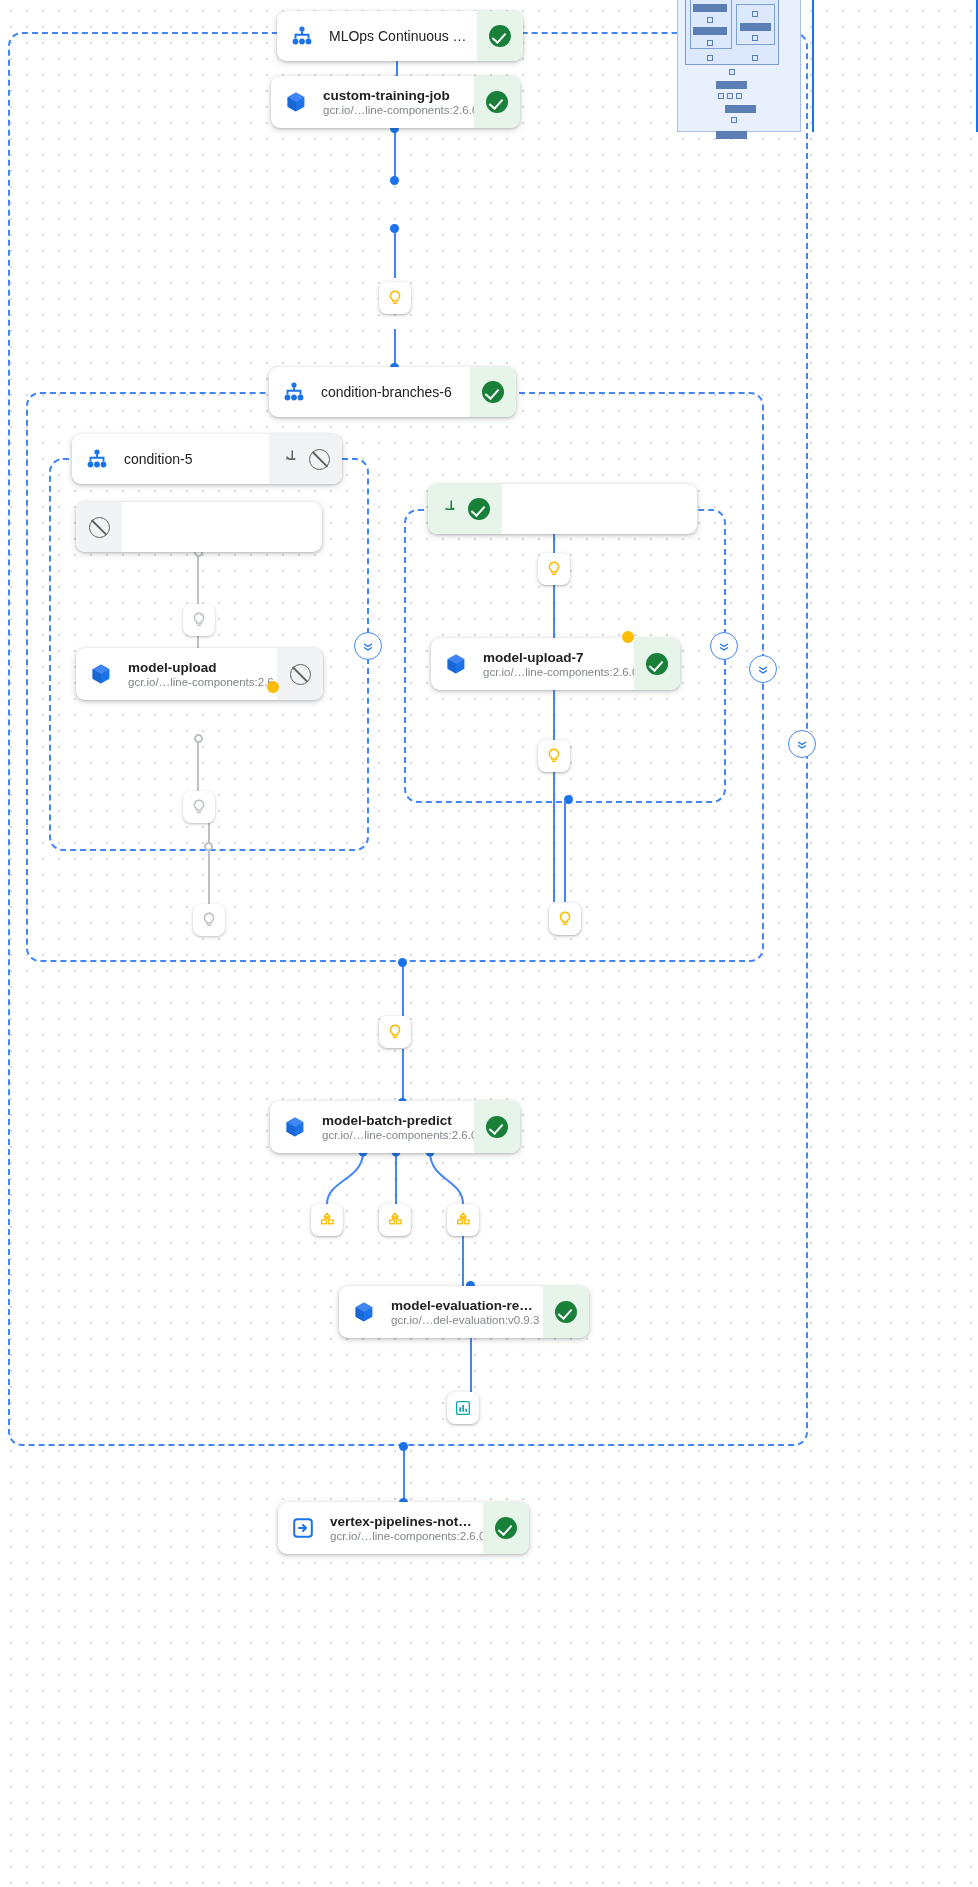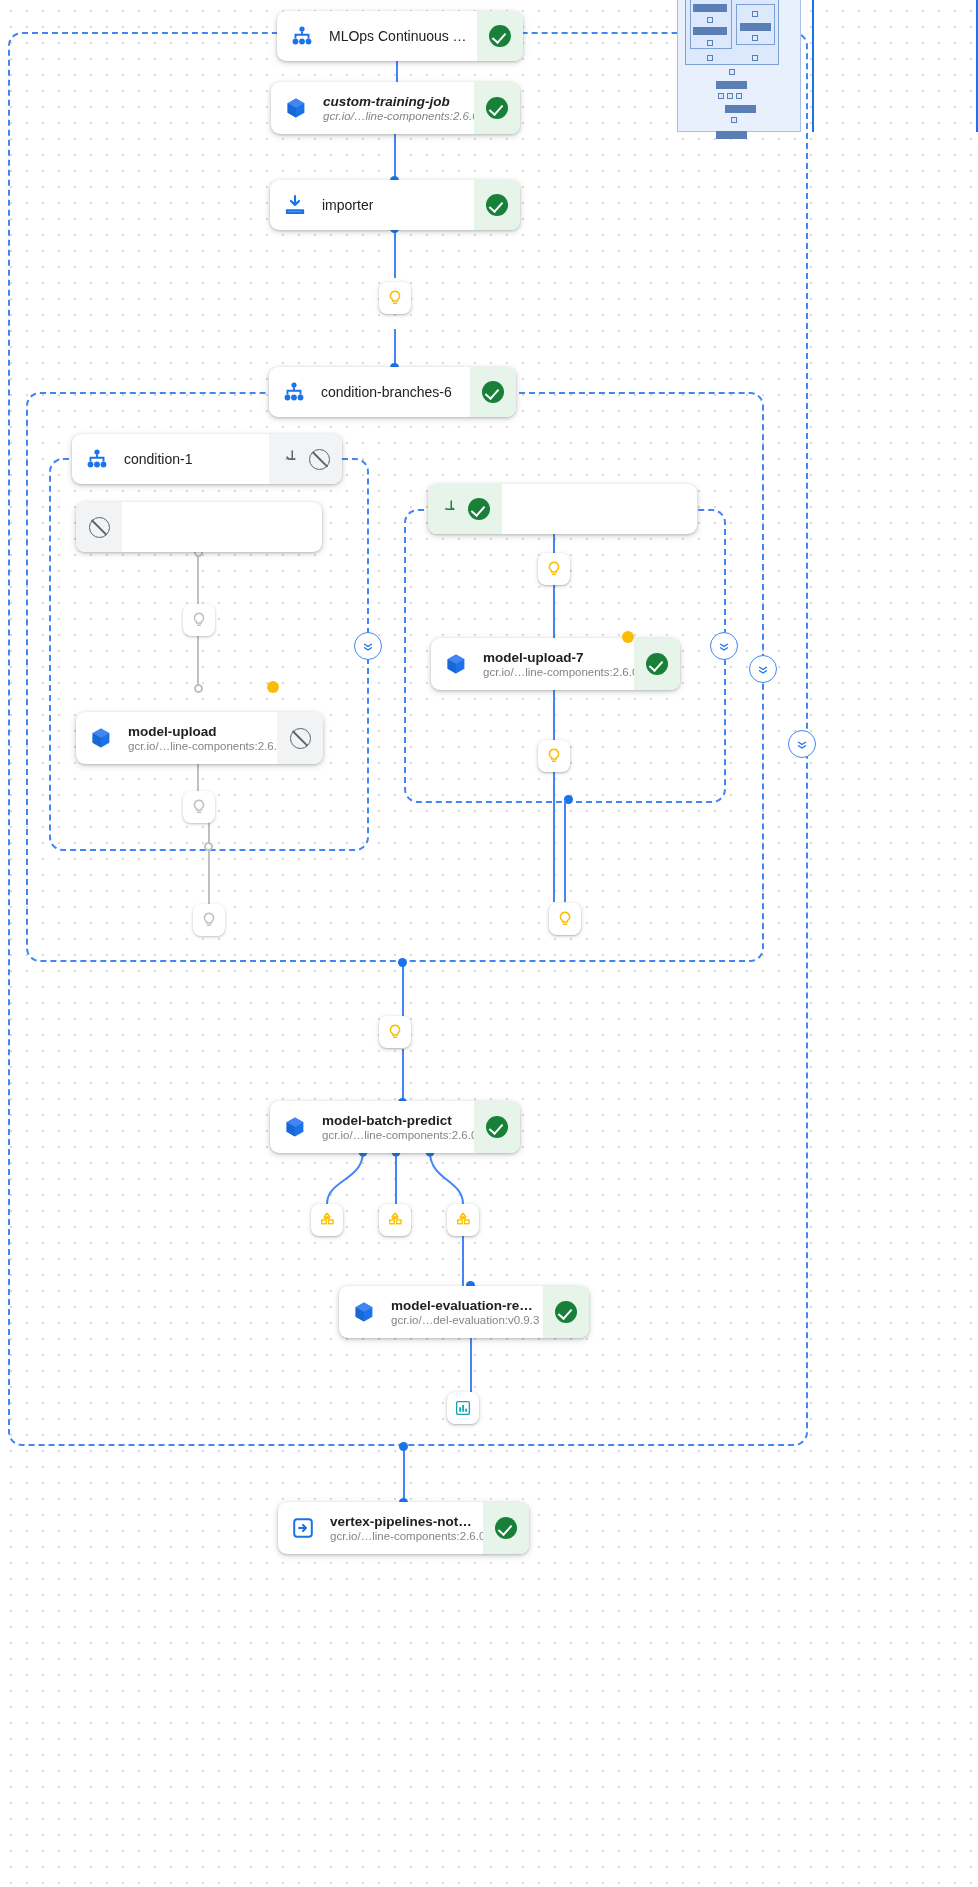--- a/index.html
+++ b/index.html
@@ -350,56 +350,39 @@
       </span>
       <div class="ntext">
         <div class="ntitle reg">MLOps Continuous Traini…</div>
       </div>
     </div>
     <div class="nstatus ok">
       <span class="check"></span>
     </div>
   </div>
 
-  <div class="node tall" style="left:271px; top:82px; width:249px;font-style:italic;">
+  <div class="node tall" style="left:271px; top:76px; width:249px;">
     <div class="nbody">
       <span class="nicon">
         <svg width="24" height="24" viewBox="0 0 24 24">
           <path d="M12 2.6l8.4 4.7v9.4L12 21.4 3.6 16.7V7.3z" fill="#1a73e8"></path>
           <path d="M12 2.6l8.4 4.7L12 12 3.6 7.3z" fill="#4285f4"></path>
           <path d="M12 12v9.4L3.6 16.7V7.3z" fill="#1967d2"></path>
         </svg>
       </span>
       <div class="ntext">
         <div class="ntitle">custom-training-job</div>
         <div class="nsub">gcr.io/…line-components:2.6.0</div>
       </div>
     </div>
     <div class="nstatus ok">
       <span class="check"></span>
     </div>
   </div>
 
-  <div class="node" style="left:270px; top:180px; width:250px;">
-    <div class="nbody">
-      <span class="nicon">
-        <svg width="24" height="24" viewBox="0 0 24 24">
-          <path d="M12 3v9m0 0l-4-4m4 4l4-4" stroke="#1a73e8" stroke-width="2.2" fill="none" stroke-linecap="round" stroke-linejoin="round"></path>
-          <path d="M4 17.5h16" stroke="#1a73e8" stroke-width="2.4" stroke-linecap="round"></path>
-          <path d="M4 17.5v2.5h16v-2.5" stroke="#1a73e8" stroke-width="2.2" fill="none"></path>
-        </svg>
-      </span>
-      <div class="ntext">
-        <div class="ntitle reg">importer</div>
-      </div>
-    </div>
-    <div class="nstatus ok">
-      <span class="check"></span>
-    </div>
-  </div>
 
   <div class="node" style="left:269px; top:367px; width:247px;">
     <div class="nbody">
       <span class="nicon">
         <svg width="24" height="24" viewBox="0 0 24 24">
           <circle cx="12" cy="5" r="2.6" fill="#1a73e8"></circle>
           <circle cx="5.5" cy="17.5" r="2.9" fill="#1a73e8"></circle>
           <circle cx="12" cy="17.5" r="2.9" fill="#1a73e8"></circle>
           <circle cx="18.5" cy="17.5" r="2.9" fill="#1a73e8"></circle>
           <path d="M12 7.3v3.5M5.5 14.6v-3.8h13v3.8" stroke="#1a73e8" stroke-width="1.9" fill="none"></path>
@@ -419,21 +402,21 @@
       <span class="nicon">
         <svg width="24" height="24" viewBox="0 0 24 24">
           <circle cx="12" cy="5" r="2.6" fill="#1a73e8"></circle>
           <circle cx="5.5" cy="17.5" r="2.9" fill="#1a73e8"></circle>
           <circle cx="12" cy="17.5" r="2.9" fill="#1a73e8"></circle>
           <circle cx="18.5" cy="17.5" r="2.9" fill="#1a73e8"></circle>
           <path d="M12 7.3v3.5M5.5 14.6v-3.8h13v3.8" stroke="#1a73e8" stroke-width="1.9" fill="none"></path>
         </svg>
       </span>
       <div class="ntext">
-        <div class="ntitle reg">condition-1</div>
+        <div class="ntitle reg">condition-5</div>
       </div>
     </div>
     <div class="nstatus grey">
       <span>
         <svg width="18" height="18" viewBox="0 0 24 24">
           <path d="M15 4v11" stroke="#5f6368" stroke-width="2" fill="none" stroke-linecap="round"></path>
           <path d="M15 15l-4 0" stroke="#5f6368" stroke-width="2" fill="none" stroke-linecap="round"></path>
           <path d="M11 15l-3-3m3 3l3 0" stroke="#5f6368" stroke-width="2" fill="none" stroke-linecap="round"></path>
           <path d="M8.5 12.5l-2.5 2.5 3 .2-.5-2.7z" fill="#5f6368"></path>
           <path d="M17.5 12.5l2.5 2.5-3 .2.5-2.7z" fill="#5f6368"></path>
@@ -444,21 +427,21 @@
     </div>
   </div>
 
   <div class="node" style="left:76px; top:502px; width:246px;">
     <div class="nstatus grey">
       <span class="blocked"></span>
     </div>
   </div>
 
   <div class="warndot" style="left:267px; top:681px;"></div>
-  <div class="node tall" style="left:76px; top:712px; width:247px;">
+  <div class="node tall" style="left:76px; top:648px; width:247px;">
     <div class="nbody">
       <span class="nicon">
         <svg width="24" height="24" viewBox="0 0 24 24">
           <path d="M12 2.6l8.4 4.7v9.4L12 21.4 3.6 16.7V7.3z" fill="#1a73e8"></path>
           <path d="M12 2.6l8.4 4.7L12 12 3.6 7.3z" fill="#4285f4"></path>
           <path d="M12 12v9.4L3.6 16.7V7.3z" fill="#1967d2"></path>
         </svg>
       </span>
       <div class="ntext">
         <div class="ntitle">model-upload</div>

